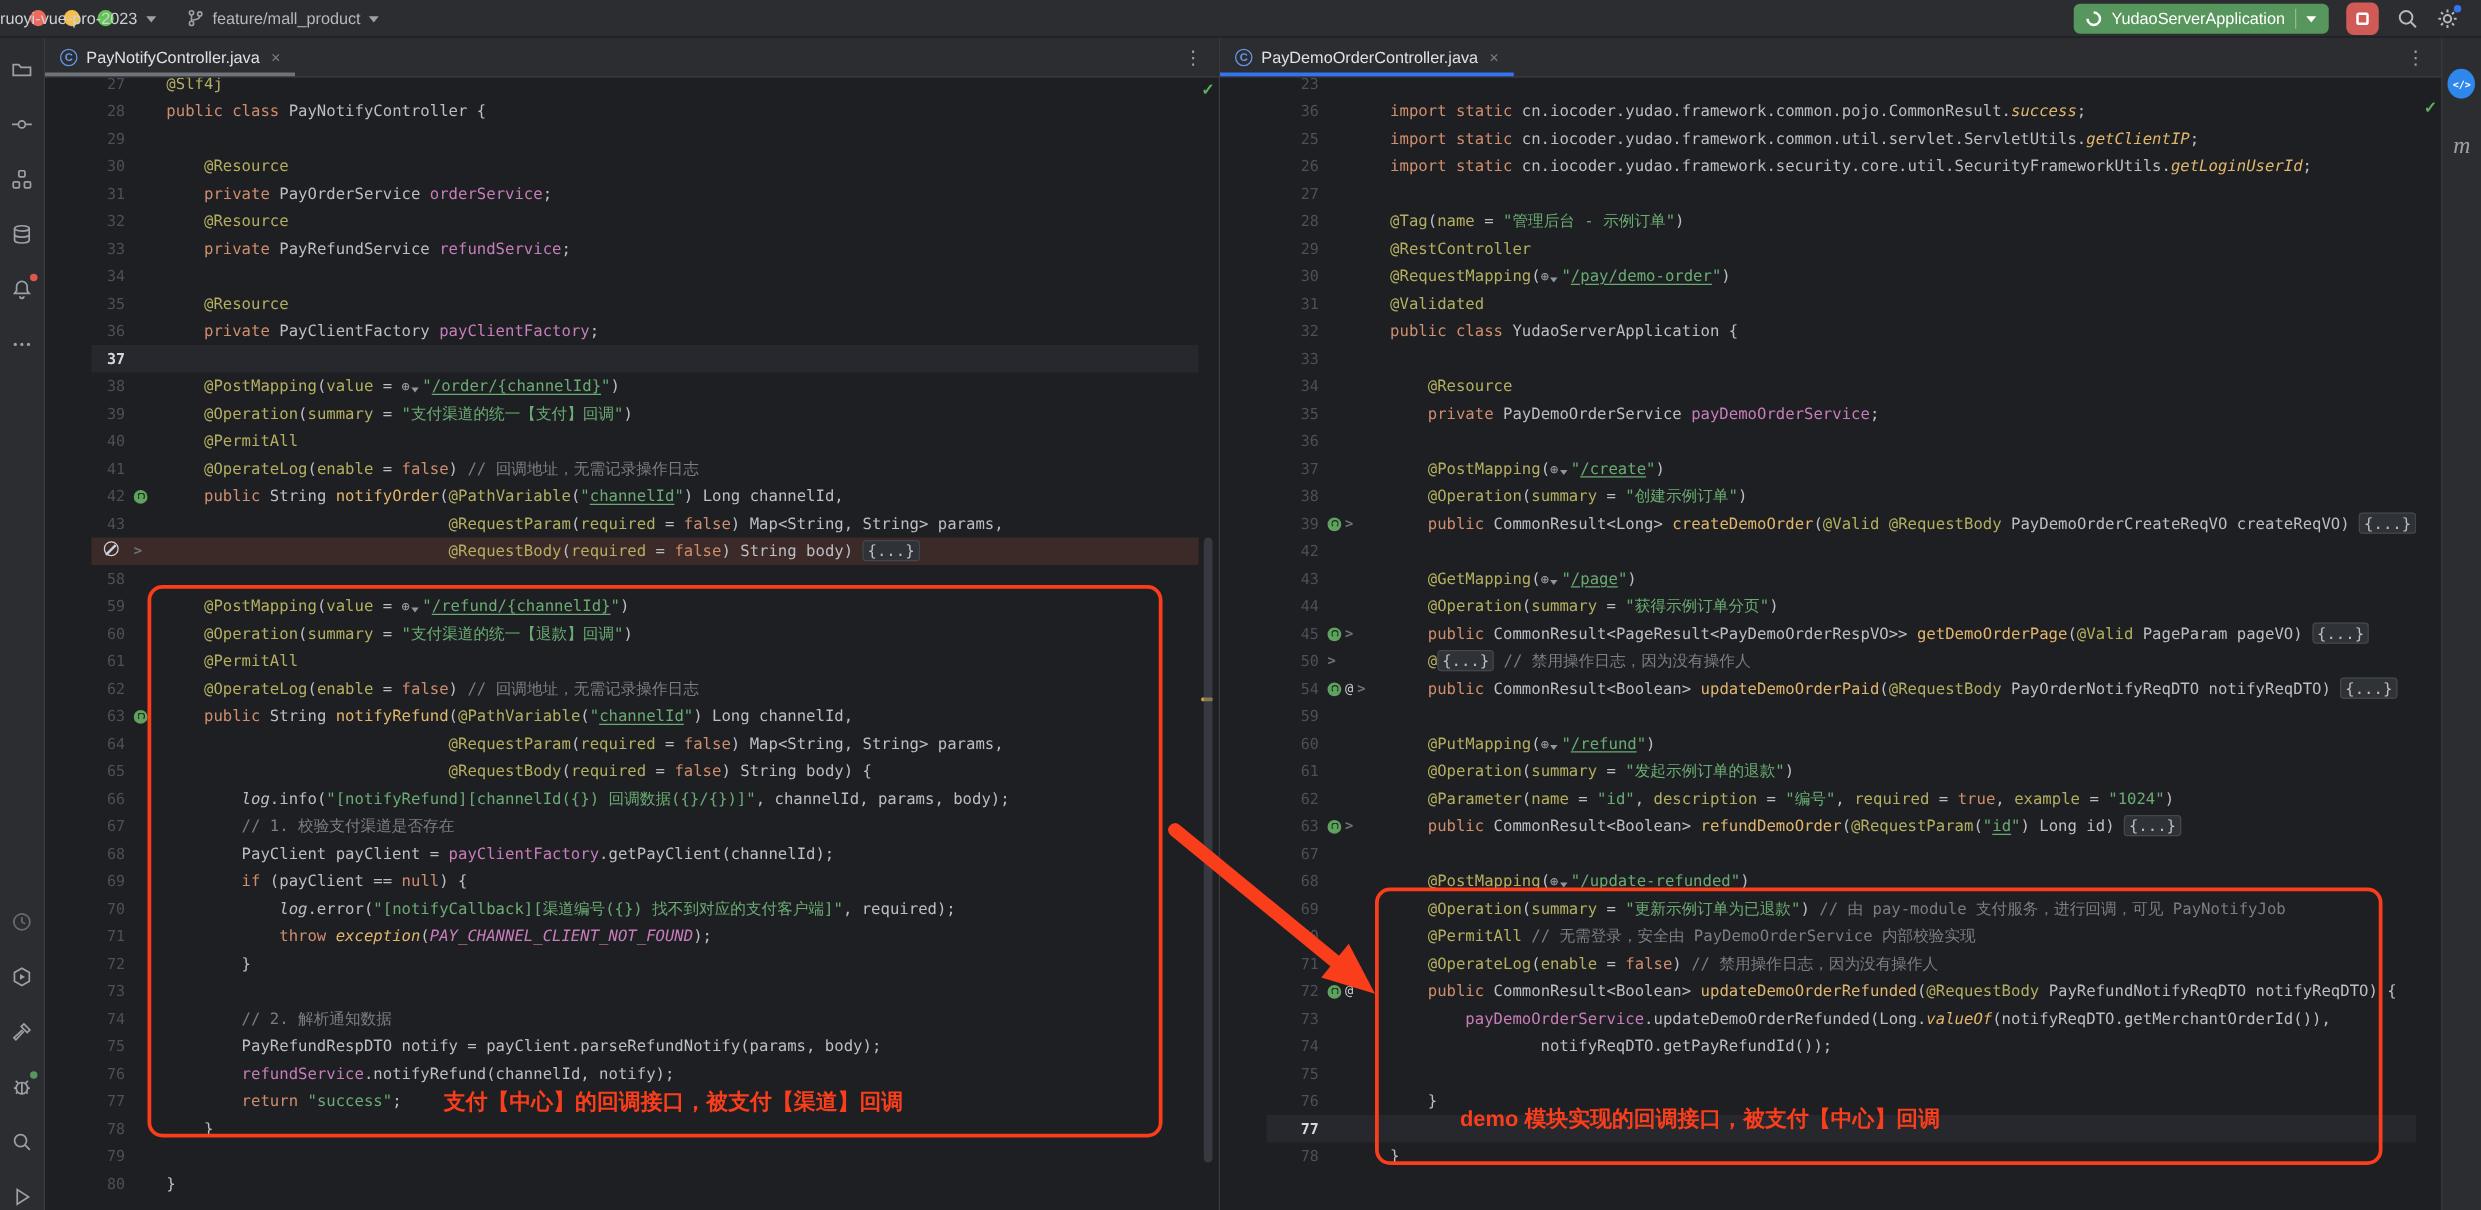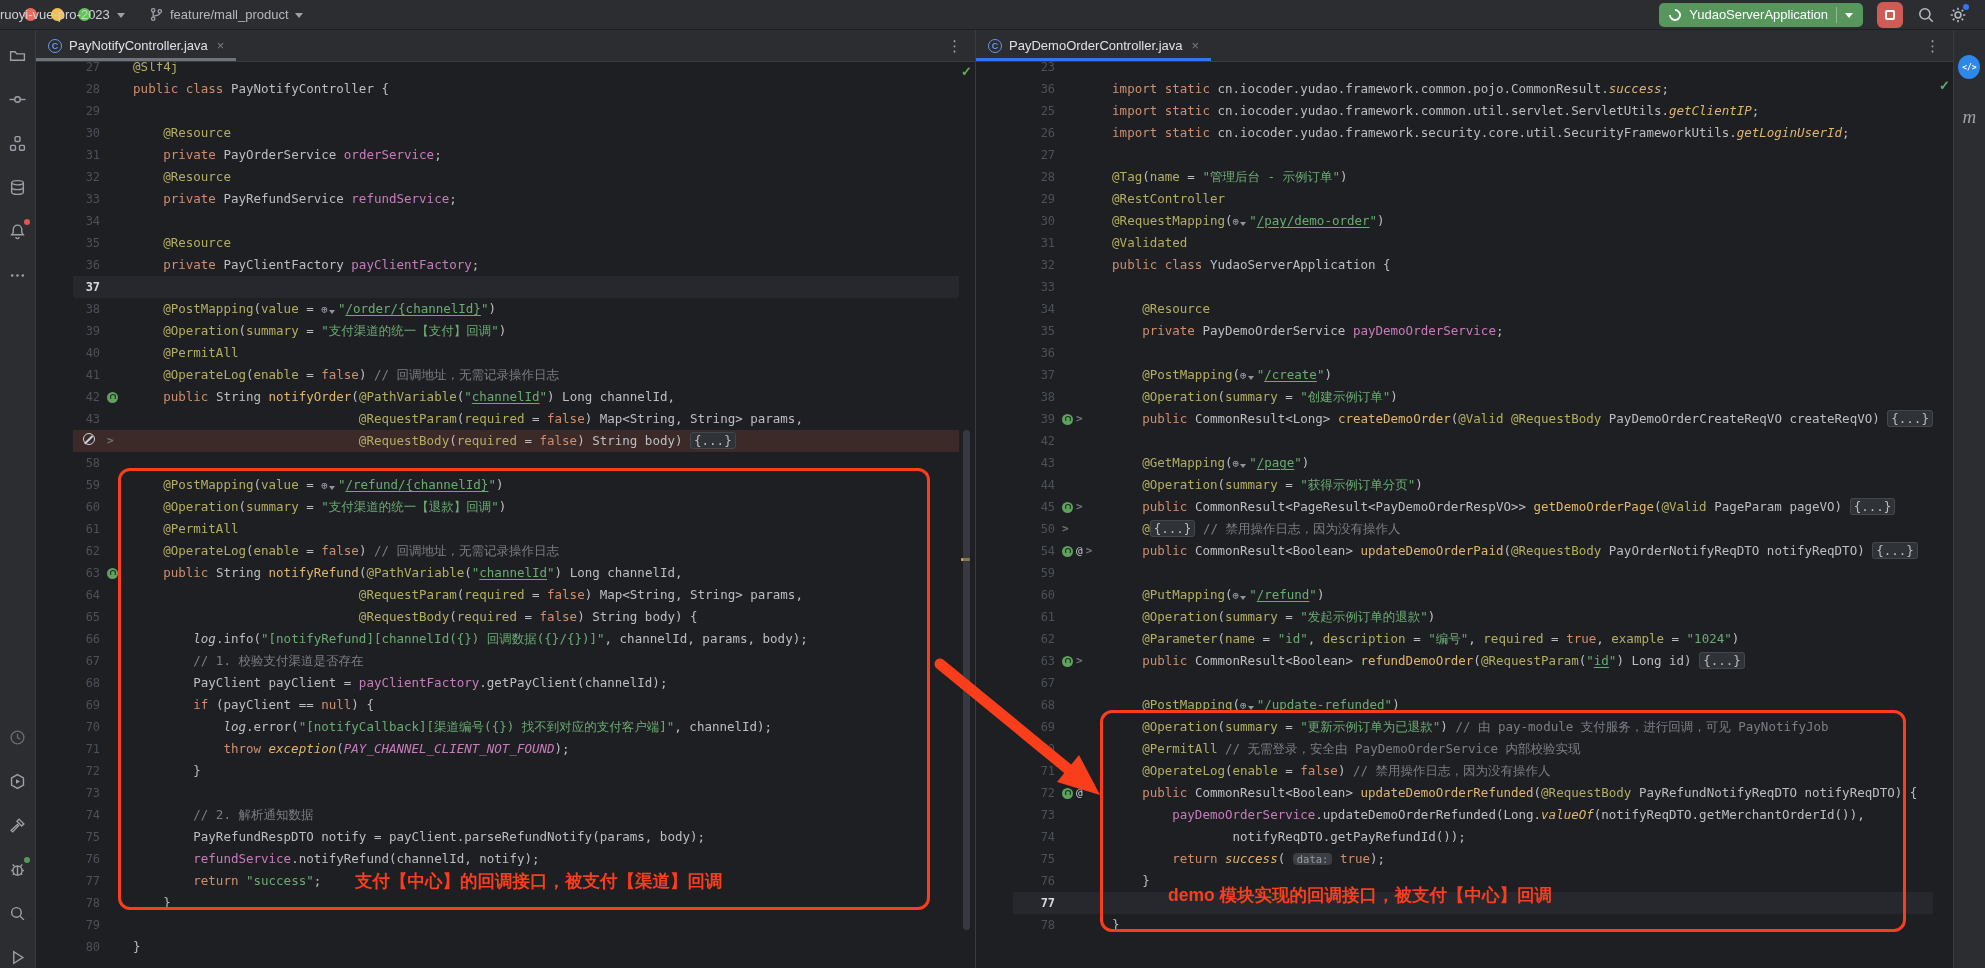--- a/index.html
+++ b/index.html
@@ -266,21 +266,21 @@
             <div class="row"><span class="ln">60</span><span class="ic"></span><span class="cd"><span class="tk-p">    </span><span class="tk-a">@Operation</span><span class="tk-p">(</span><span class="tk-a">summary</span><span class="tk-p"> = </span><span class="tk-s">"支付渠道的统一【退款】回调"</span><span class="tk-p">)</span></span></div>
             <div class="row"><span class="ln">61</span><span class="ic"></span><span class="cd"><span class="tk-p">    </span><span class="tk-a">@PermitAll</span></span></div>
             <div class="row"><span class="ln">62</span><span class="ic"></span><span class="cd"><span class="tk-p">    </span><span class="tk-a">@OperateLog</span><span class="tk-p">(</span><span class="tk-a">enable</span><span class="tk-p"> = </span><span class="tk-k">false</span><span class="tk-p">) </span><span class="tk-c">// 回调地址，无需记录操作日志</span></span></div>
             <div class="row"><span class="ln">63</span><span class="ic"><span class="gi-run"></span></span><span class="cd"><span class="tk-p">    </span><span class="tk-k">public </span><span class="tk-p">String </span><span class="tk-m">notifyRefund</span><span class="tk-p">(</span><span class="tk-a">@PathVariable</span><span class="tk-p">(</span><span class="tk-s">"</span><span class="tk-su">channelId</span><span class="tk-s">"</span><span class="tk-p">) Long channelId,</span></span></div>
             <div class="row"><span class="ln">64</span><span class="ic"></span><span class="cd"><span class="tk-p">                              </span><span class="tk-a">@RequestParam</span><span class="tk-p">(</span><span class="tk-a">required</span><span class="tk-p"> = </span><span class="tk-k">false</span><span class="tk-p">) Map&lt;String, String&gt; params,</span></span></div>
             <div class="row"><span class="ln">65</span><span class="ic"></span><span class="cd"><span class="tk-p">                              </span><span class="tk-a">@RequestBody</span><span class="tk-p">(</span><span class="tk-a">required</span><span class="tk-p"> = </span><span class="tk-k">false</span><span class="tk-p">) String body) {</span></span></div>
             <div class="row"><span class="ln">66</span><span class="ic"></span><span class="cd"><span class="tk-p">        </span><span class="tk-ip">log</span><span class="tk-p">.info(</span><span class="tk-s">"[notifyRefund][channelId({}) 回调数据({}/{})]"</span><span class="tk-p">, channelId, params, body);</span></span></div>
             <div class="row"><span class="ln">67</span><span class="ic"></span><span class="cd"><span class="tk-p">        </span><span class="tk-c">// 1. 校验支付渠道是否存在</span></span></div>
             <div class="row"><span class="ln">68</span><span class="ic"></span><span class="cd"><span class="tk-p">        PayClient payClient = </span><span class="tk-f">payClientFactory</span><span class="tk-p">.getPayClient(channelId);</span></span></div>
             <div class="row"><span class="ln">69</span><span class="ic"></span><span class="cd"><span class="tk-p">        </span><span class="tk-k">if</span><span class="tk-p"> (payClient == </span><span class="tk-k">null</span><span class="tk-p">) {</span></span></div>
-            <div class="row"><span class="ln">70</span><span class="ic"></span><span class="cd"><span class="tk-p">            </span><span class="tk-ip">log</span><span class="tk-p">.error(</span><span class="tk-s">"[notifyCallback][渠道编号({}) 找不到对应的支付客户端]"</span><span class="tk-p">, channelId);</span></span></div>
+            <div class="row"><span class="ln">70</span><span class="ic"></span><span class="cd"><span class="tk-p">            </span><span class="tk-ip">log</span><span class="tk-p">.error(</span><span class="tk-s">"[notifyCallback][渠道编号({}) 找不到对应的支付客户端]"</span><span class="tk-p">, required);</span></span></div>
             <div class="row"><span class="ln">71</span><span class="ic"></span><span class="cd"><span class="tk-p">            </span><span class="tk-k">throw </span><span class="tk-mi">exception</span><span class="tk-p">(</span><span class="tk-fi">PAY_CHANNEL_CLIENT_NOT_FOUND</span><span class="tk-p">);</span></span></div>
             <div class="row"><span class="ln">72</span><span class="ic"></span><span class="cd"><span class="tk-p">        }</span></span></div>
             <div class="row"><span class="ln">73</span><span class="ic"></span><span class="cd"></span></div>
             <div class="row"><span class="ln">74</span><span class="ic"></span><span class="cd"><span class="tk-p">        </span><span class="tk-c">// 2. 解析通知数据</span></span></div>
             <div class="row"><span class="ln">75</span><span class="ic"></span><span class="cd"><span class="tk-p">        PayRefundRespDTO notify = payClient.parseRefundNotify(params, body);</span></span></div>
             <div class="row"><span class="ln">76</span><span class="ic"></span><span class="cd"><span class="tk-p">        </span><span class="tk-f">refundService</span><span class="tk-p">.notifyRefund(channelId, notify);</span></span></div>
             <div class="row"><span class="ln">77</span><span class="ic"></span><span class="cd"><span class="tk-p">        </span><span class="tk-k">return </span><span class="tk-s">"success"</span><span class="tk-p">;</span></span></div>
             <div class="row"><span class="ln">78</span><span class="ic"></span><span class="cd"><span class="tk-p">    }</span></span></div>
             <div class="row"><span class="ln">79</span><span class="ic"></span><span class="cd"></span></div>
             <div class="row"><span class="ln">80</span><span class="ic"></span><span class="cd"><span class="tk-p">}</span></span></div>
@@ -334,21 +334,21 @@
             <div class="row"><span class="ln">62</span><span class="ic"></span><span class="cd"><span class="tk-p">    </span><span class="tk-a">@Parameter</span><span class="tk-p">(</span><span class="tk-a">name</span><span class="tk-p"> = </span><span class="tk-s">"id"</span><span class="tk-p">, </span><span class="tk-a">description</span><span class="tk-p"> = </span><span class="tk-s">"编号"</span><span class="tk-p">, </span><span class="tk-a">required</span><span class="tk-p"> = </span><span class="tk-k">true</span><span class="tk-p">, </span><span class="tk-a">example</span><span class="tk-p"> = </span><span class="tk-s">"1024"</span><span class="tk-p">)</span></span></div>
             <div class="row"><span class="ln">63</span><span class="ic"><span class="gi-run"></span><span class="gi-fold">&gt;</span></span><span class="cd"><span class="tk-p">    </span><span class="tk-k">public </span><span class="tk-p">CommonResult&lt;Boolean&gt; </span><span class="tk-m">refundDemoOrder</span><span class="tk-p">(</span><span class="tk-a">@RequestParam</span><span class="tk-p">(</span><span class="tk-s">"</span><span class="tk-su">id</span><span class="tk-s">"</span><span class="tk-p">) Long id) </span><span class="tk-ch">{...}</span></span></div>
             <div class="row"><span class="ln">67</span><span class="ic"></span><span class="cd"></span></div>
             <div class="row"><span class="ln">68</span><span class="ic"></span><span class="cd"><span class="tk-p">    </span><span class="tk-a">@PostMapping</span><span class="tk-p">(</span><span class="tk-g"></span><span class="tk-s">"</span><span class="tk-su">/update-refunded</span><span class="tk-s">"</span><span class="tk-p">)</span></span></div>
             <div class="row"><span class="ln">69</span><span class="ic"></span><span class="cd"><span class="tk-p">    </span><span class="tk-a">@Operation</span><span class="tk-p">(</span><span class="tk-a">summary</span><span class="tk-p"> = </span><span class="tk-s">"更新示例订单为已退款"</span><span class="tk-p">) </span><span class="tk-c">// 由 pay-module 支付服务，进行回调，可见 PayNotifyJob</span></span></div>
             <div class="row"><span class="ln">70</span><span class="ic"></span><span class="cd"><span class="tk-p">    </span><span class="tk-a">@PermitAll</span><span class="tk-p"> </span><span class="tk-c">// 无需登录，安全由 PayDemoOrderService 内部校验实现</span></span></div>
             <div class="row"><span class="ln">71</span><span class="ic"></span><span class="cd"><span class="tk-p">    </span><span class="tk-a">@OperateLog</span><span class="tk-p">(</span><span class="tk-a">enable</span><span class="tk-p"> = </span><span class="tk-k">false</span><span class="tk-p">) </span><span class="tk-c">// 禁用操作日志，因为没有操作人</span></span></div>
             <div class="row"><span class="ln">72</span><span class="ic"><span class="gi-run"></span><span class="gi-at">@</span></span><span class="cd"><span class="tk-p">    </span><span class="tk-k">public </span><span class="tk-p">CommonResult&lt;Boolean&gt; </span><span class="tk-m">updateDemoOrderRefunded</span><span class="tk-p">(</span><span class="tk-a">@RequestBody</span><span class="tk-p"> PayRefundNotifyReqDTO notifyReqDTO) {</span></span></div>
             <div class="row"><span class="ln">73</span><span class="ic"></span><span class="cd"><span class="tk-p">        </span><span class="tk-f">payDemoOrderService</span><span class="tk-p">.updateDemoOrderRefunded(Long.</span><span class="tk-mi">valueOf</span><span class="tk-p">(notifyReqDTO.getMerchantOrderId()),</span></span></div>
             <div class="row"><span class="ln">74</span><span class="ic"></span><span class="cd"><span class="tk-p">                notifyReqDTO.getPayRefundId());</span></span></div>
-            <div class="row"><span class="ln">75</span><span class="ic"></span><span class="cd"><span class="tk-p">        </span><span class="tk-k">return </span><span class="tk-mi">success</span><span class="tk-p">( </span><span class="tk-il">data:</span><span class="tk-p"> </span><span class="tk-k">true</span><span class="tk-p">);</span></span></div>
+            <div class="row"><span class="ln">75</span><span class="ic"></span></div>
             <div class="row"><span class="ln">76</span><span class="ic"></span><span class="cd"><span class="tk-p">    }</span></span></div>
             <div class="row hl"><span class="ln">77</span><span class="ic"></span><span class="cd"></span></div>
             <div class="row"><span class="ln">78</span><span class="ic"></span><span class="cd"><span class="tk-p">}</span></span></div>
           </div>
         <div class="estripe">
           <span class="ok-check" style="top:16px; left:6px">✓</span>
         </div>
       </div>
     </div>
   </div>

